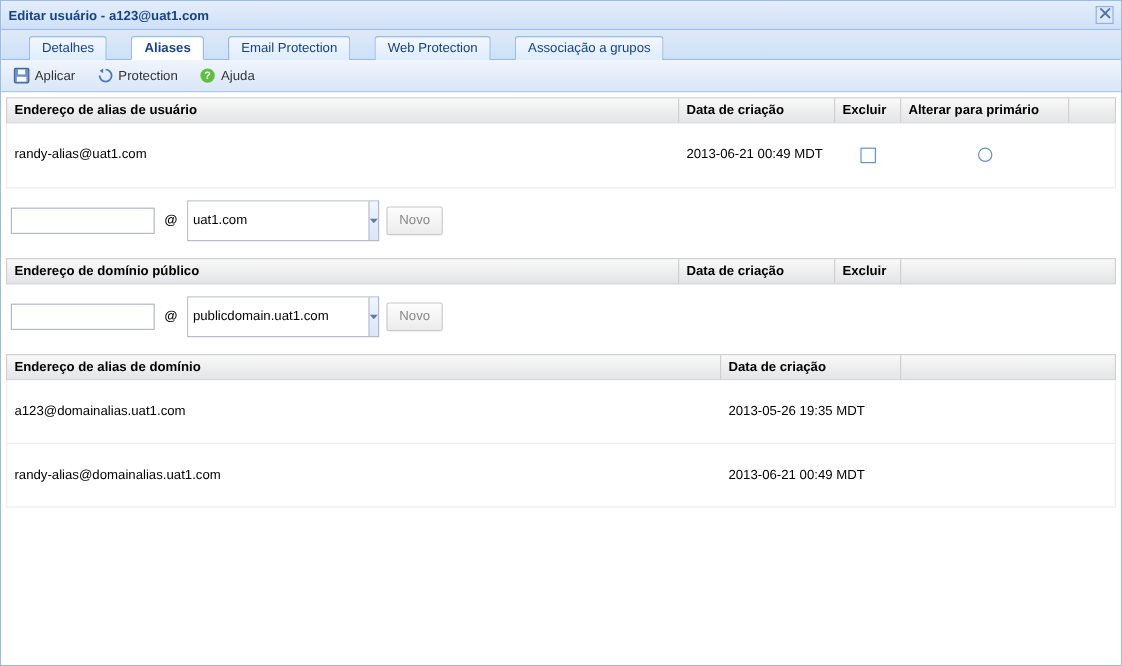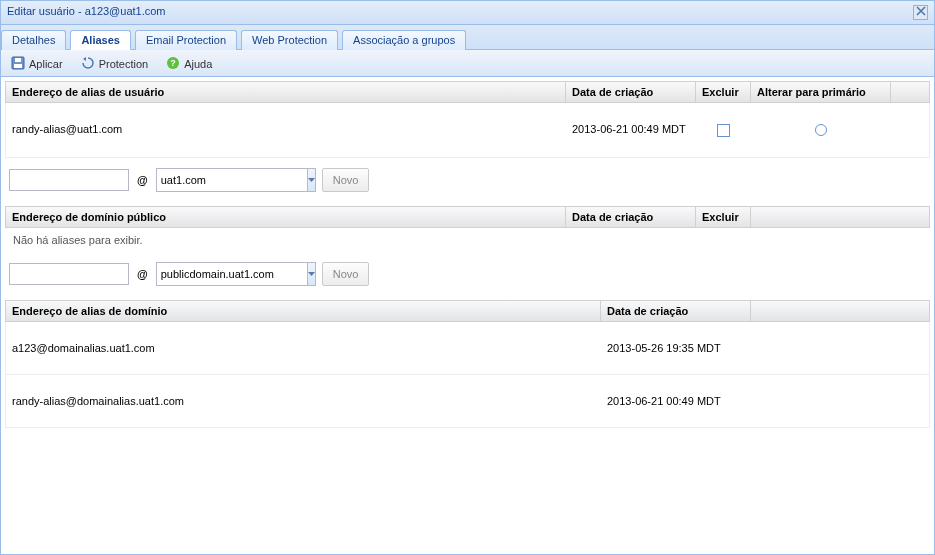--- a/index.html
+++ b/index.html
@@ -16,43 +16,43 @@
     border: 1px solid #99bce8;
     background: #fff;
     display: flex;
     flex-direction: column;
   }
   .titlebar {
     background: linear-gradient(#e4eefb, #cfe0f7);
     border-bottom: 1px solid #99bce8;
     padding: 4px 6px;
     display: flex;
-    align-items: flex-start;
+    align-items: flex-end;
     justify-content: space-between;
     color: #15428b;
-    font-weight: normal;
+    font-weight: bold;
     font-size: 11px;
   }
   .close-btn {
     width: 15px;
     height: 15px;
     border: 1px solid #8db2e3;
     background: #dfe9f6;
     color: #4b72ad;
     font-size: 11px;
     line-height: 12px;
     text-align: center;
     cursor: pointer;
   }
   .tabs {
     background: linear-gradient(#dfe9f6, #cde1f9);
     border-bottom: 1px solid #99bce8;
-    padding: 4px 6px 0 0;
-    display: flex;
-    gap: 4px;
+    padding: 4px 6px 0 23px;
+    display: flex;
+    gap: 20px;
   }
   .tab {
     border: 1px solid #99bce8;
     border-bottom: none;
     padding: 3px 10px;
     background: linear-gradient(#f4f8fd, #deecfd);
     color: #15428b;
     cursor: pointer;
     border-top-left-radius: 3px;
     border-top-right-radius: 3px;
@@ -133,21 +133,21 @@
     border: 1px solid #b5b8c8;
     height: 22px;
     padding: 2px 4px;
     font-size: 11px;
     width: 120px;
     background: #fff;
   }
   .combo {
     display: inline-flex;
     border: 1px solid #b5b8c8;
-    height: 24px;
+    height: 34px;
     width: 160px;
     background: #fff;
   }
   .combo input {
     border: none;
     outline: none;
     flex: 1;
     padding: 2px 4px;
     font-size: 11px;
   }
@@ -272,21 +272,20 @@
       </span>
       <button class="btn" disabled="">Novo</button>
     </div>
 
     <div class="grid-header">
       <div class="col col-addr">Endereço de domínio público</div>
       <div class="col col-date">Data de criação</div>
       <div class="col col-del">Excluir</div>
       <div class="col col-end"></div>
     </div>
-    <div class="empty-msg">Não há aliases para exibir.</div>
 
     <div class="form-row">
       <input class="text-input" value="" style="">
       <span class="at">@</span>
       <span class="combo">
         <input value="publicdomain.uat1.com" style="">
         <span class="trigger">
           <svg width="7" height="4" viewBox="0 0 7 4">
               <path d="M0 0 L7 0 L3.5 4 Z" fill="#5b7aa8"></path>
             </svg>

